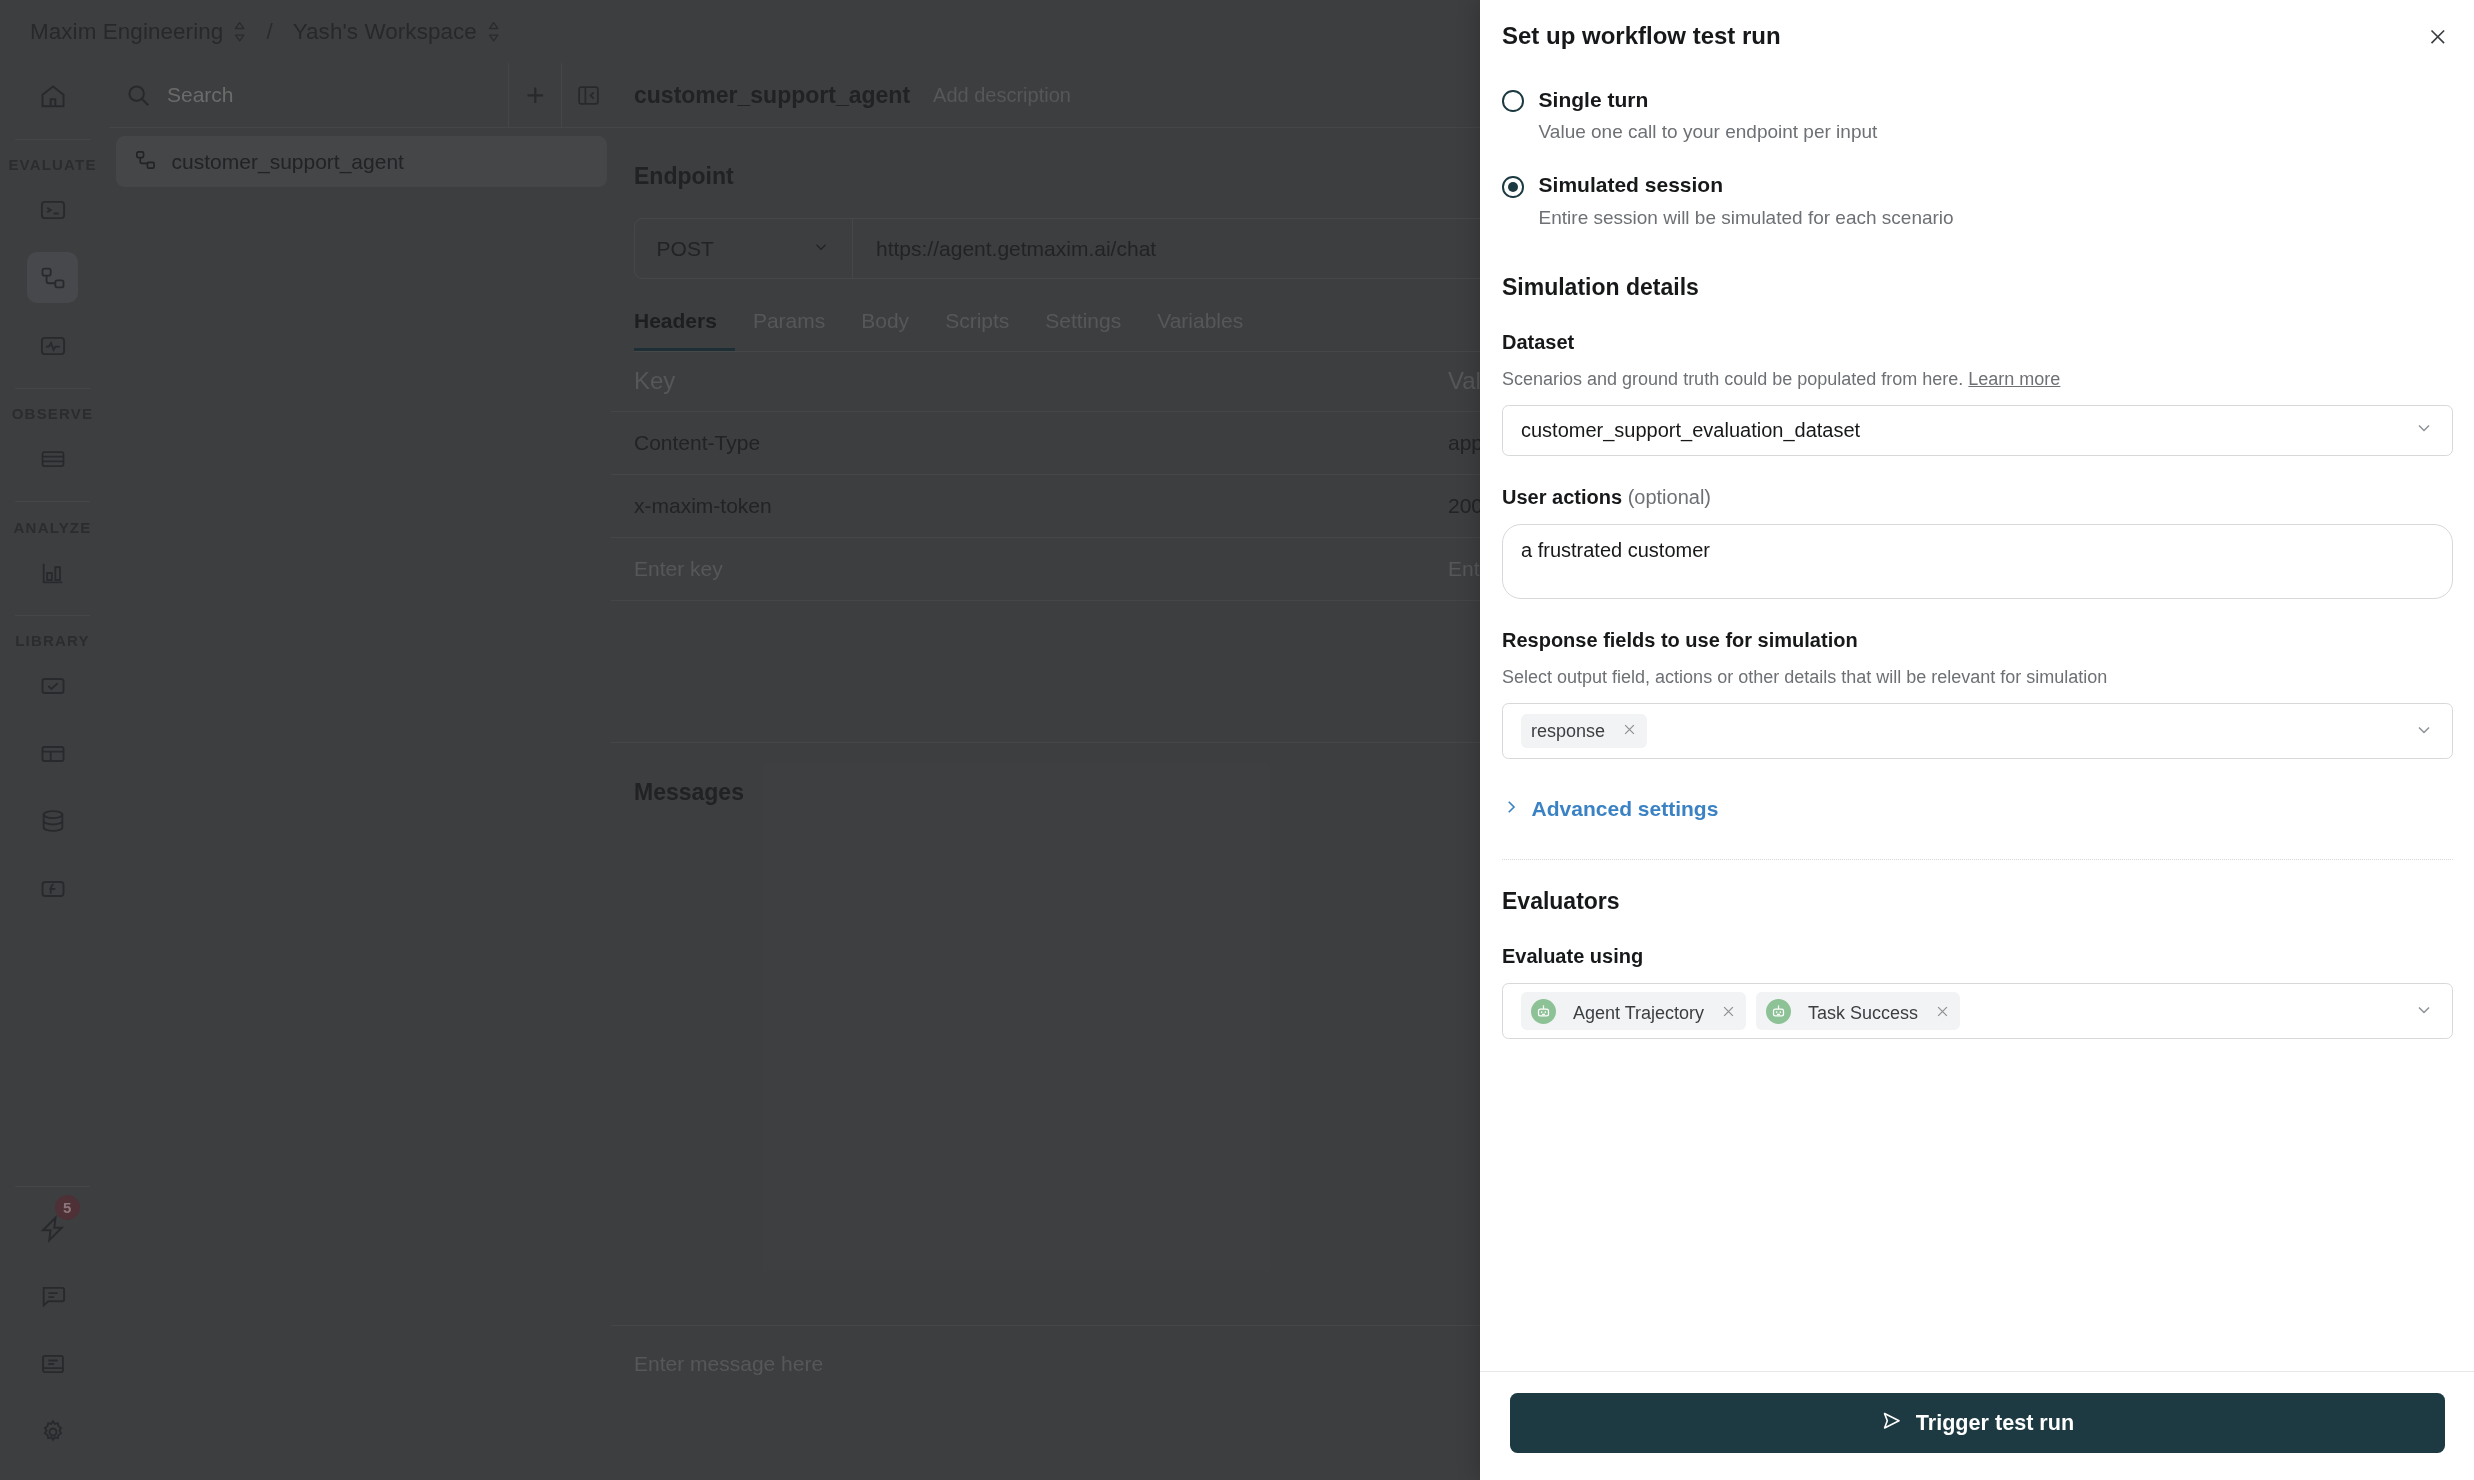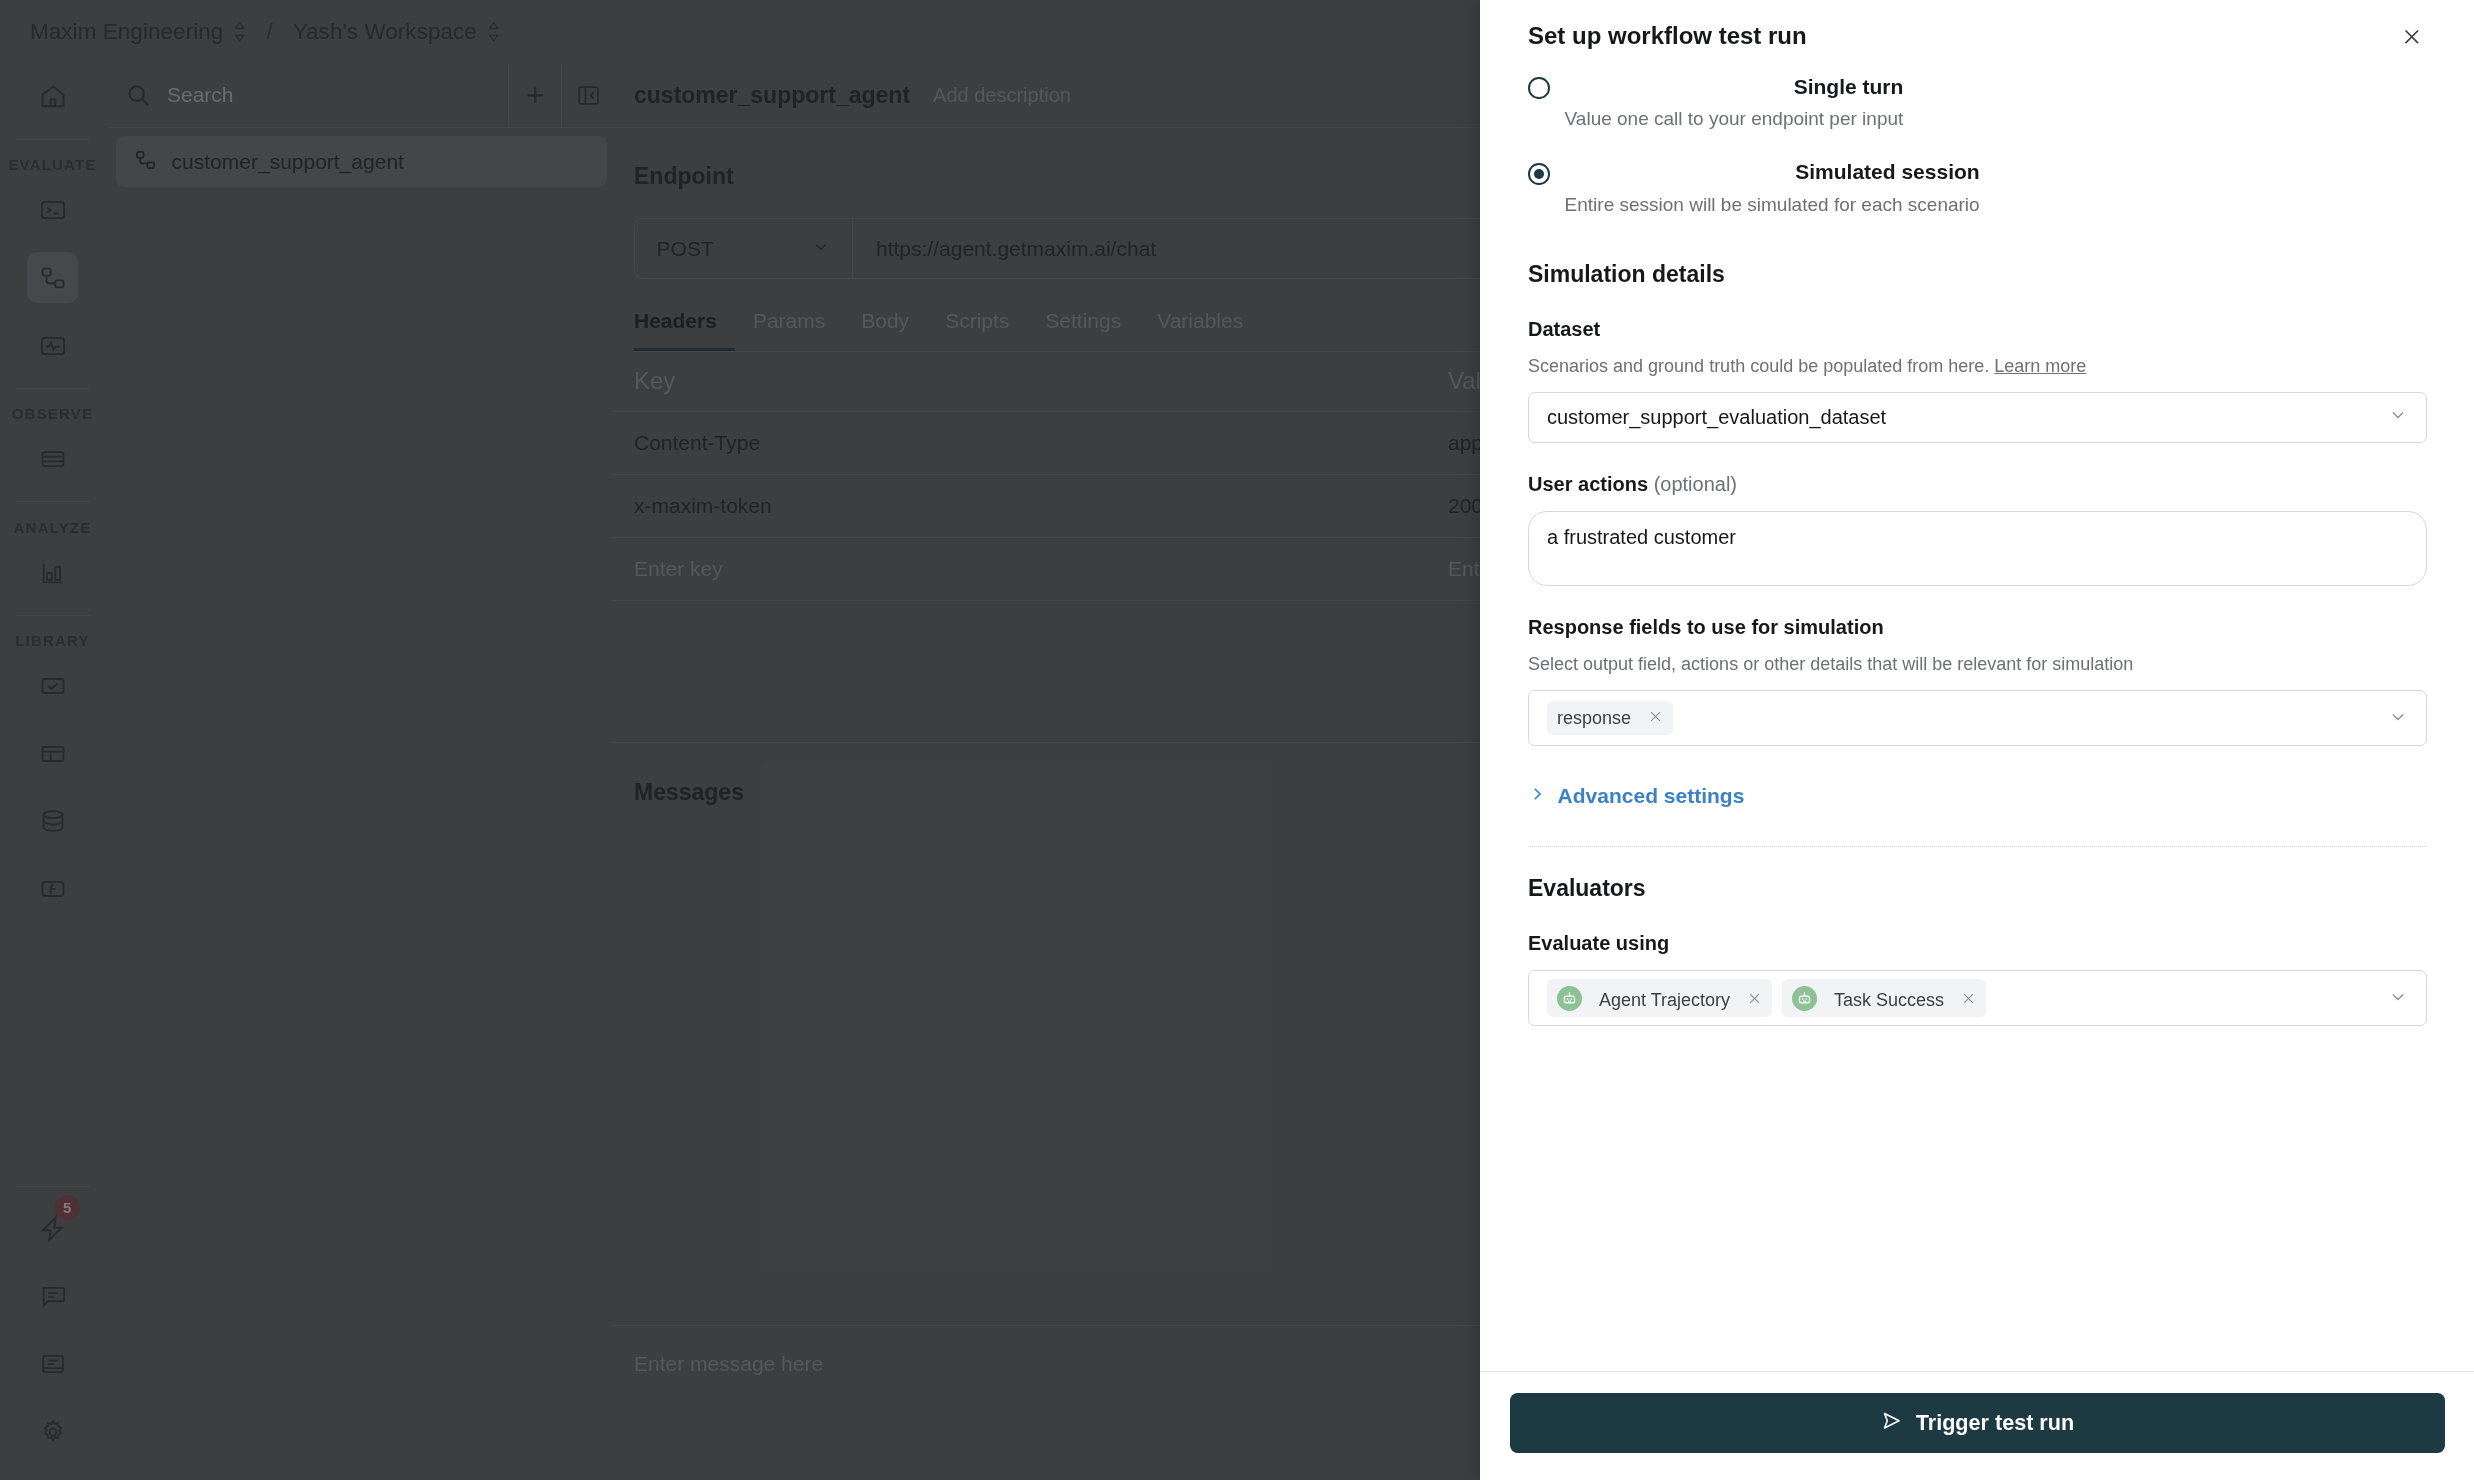--- a/index.html
+++ b/index.html
@@ -128,32 +128,32 @@
     position: absolute; left: 23px; bottom: 104px; font-size: 21px; color: #5d5f61;
   }
 
   
   .overlay { position: absolute; inset: 0; background: rgba(0,0,0,0.08); }
   .panel {
     position: absolute; right: 0; top: 0; width: 995px; height: 1480px;
     background: #ffffff; display: flex; flex-direction: column;
     box-shadow: -3.3px 0 20px rgba(0,0,0,0.18);
   }
-  .panel-body { flex: 1; overflow: hidden; padding: 0 48px; }
+  .panel-body { flex: 1; overflow: hidden; padding: 0 22px; }
   .panel-head {
     display: flex; align-items: flex-start; justify-content: space-between;
     padding: 21.6px 0 0 0;
   }
   .panel-title { font-size: 24px; font-weight: 700; color: #16181a; }
   .close-btn {
     width: 30px; height: 30px; display: flex; align-items: center; justify-content: center;
     color: #3a3d40;
   }
 
-  .radio-group { margin-top: 23px; text-align: right; }
+  .radio-group { margin-top: 36px; }
   .radio-row { display: flex; align-items: flex-start; gap: 15px; }
   .radio-row + .radio-row { margin-top: 30px; }
   .radio {
     width: 21.6px; height: 21.6px; border-radius: 50%;
     border: 2.1px solid #1d3a42; flex: none; margin-top: 2.5px;
     display: flex; align-items: center; justify-content: center; background: #fff;
   }
   .radio .dot { width: 10px; height: 10px; border-radius: 50%; background: #1d3a42; display: none; }
   .radio.checked .dot { display: block; }
   .radio-label { font-size: 21px; font-weight: 700; color: #16181a; line-height: 1.1; }

